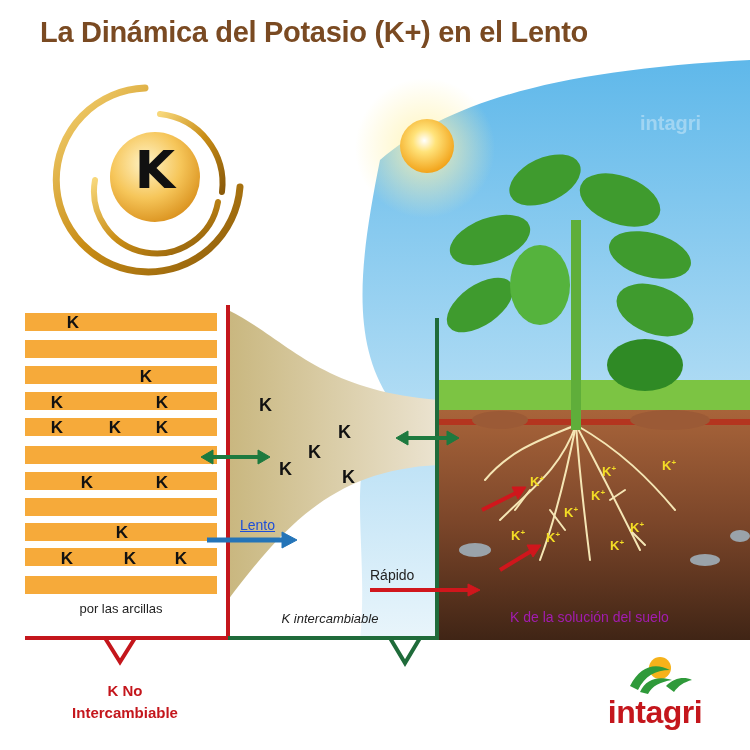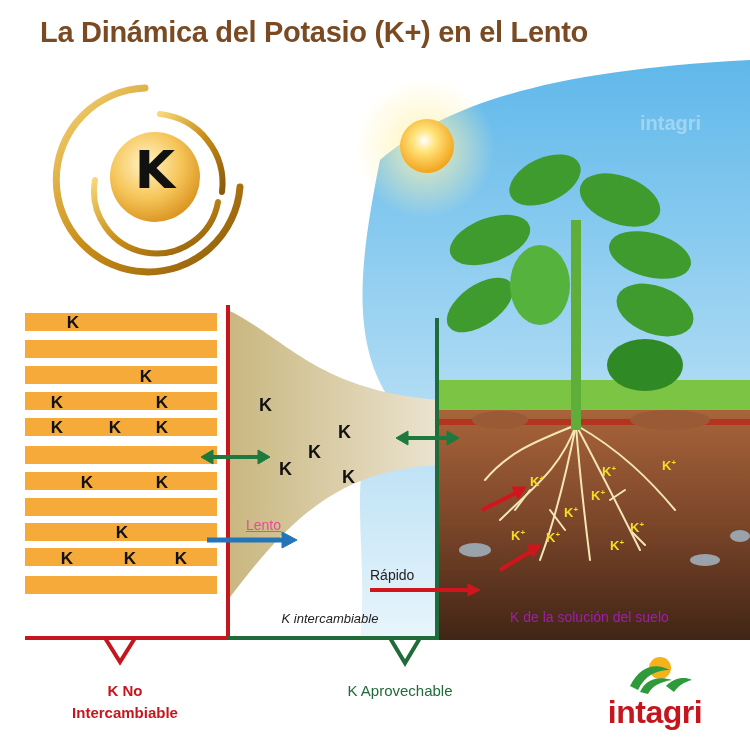--- a/index.html
+++ b/index.html
@@ -133,20 +133,21 @@
   <span class="kc" style="left:115px;top:418px;">K</span>
   <span class="kc" style="left:162px;top:418px;">K</span>
   <span class="kc" style="left:87px;top:473px;">K</span>
   <span class="kc" style="left:162px;top:473px;">K</span>
   <span class="kc" style="left:122px;top:523px;">K</span>
   <span class="kc" style="left:67px;top:549px;">K</span>
   <span class="kc" style="left:130px;top:549px;">K</span>
   <span class="kc" style="left:181px;top:549px;">K</span>
 
   <div class="abs small" style="left:25px;top:601px;width:192px;">
+    <div>por las arcillas</div>
   </div>
 </div>
 
 <span class="kx" style="left:259px;top:395px;">K</span>
 <span class="kx" style="left:338px;top:422px;">K</span>
 <span class="kx" style="left:308px;top:442px;">K</span>
 <span class="kx" style="left:279px;top:459px;">K</span>
 <span class="kx" style="left:342px;top:467px;">K</span>
 <div class="abs small" style="left:250px;top:611px;width:160px;font-style:italic;">K intercambiable</div>
 
@@ -187,29 +188,28 @@
     <polygon points="480,590 468,584 468,596"></polygon>
   </g>
   <g stroke="#d0161c" fill="#d0161c">
     <line x1="482" y1="510" x2="518" y2="492" stroke-width="4"></line>
     <polygon points="526,487 512,487 518,499"></polygon>
     <line x1="500" y1="570" x2="533" y2="550" stroke-width="4"></line>
     <polygon points="541,545 527,545 533,557"></polygon>
   </g>
 </svg>
 
-<div class="abs" style="left:246px;top:517px;font-size:14px;color:#ec4899;text-decoration:underline;">Lento</div>
+<div class="abs" style="left:240px;top:517px;font-size:14px;color:#1d4ed8;text-decoration:underline;">Lento</div>
 <div class="abs" style="left:370px;top:567px;font-size:14px;color:#222;">Rápido</div>
 
 <div class="abs lbl-red" style="left:40px;top:680px;width:170px;">
   <div>K No</div>
   <div>Intercambiable</div>
 </div>
 <div class="abs lbl-green" style="left:310px;top:680px;width:180px;">
-  <div>K Aprovechable</div>
 </div>
 
 <div class="abs" style="left:600px;top:656px;width:110px;height:80px;">
   <svg width="110" height="40" viewBox="0 0 110 40">
     <circle cx="60" cy="12" r="11" fill="#f6b21a"></circle>
     <path d="M30 30 C40 10 55 6 70 14 C55 14 45 20 38 34 Z" fill="#2f9a3a"></path>
     <path d="M40 36 C46 22 60 20 72 24 C60 26 52 30 48 38 Z" fill="#2f9a3a"></path>
     <path d="M66 30 C74 22 84 20 92 24 C84 26 78 30 74 36 Z" fill="#2f9a3a"></path>
   </svg>
   <div style="text-align:center;font-size:32px;font-weight:bold;color:#c4161c;margin-top:-6px;letter-spacing:-0.5px;">intagri</div>

